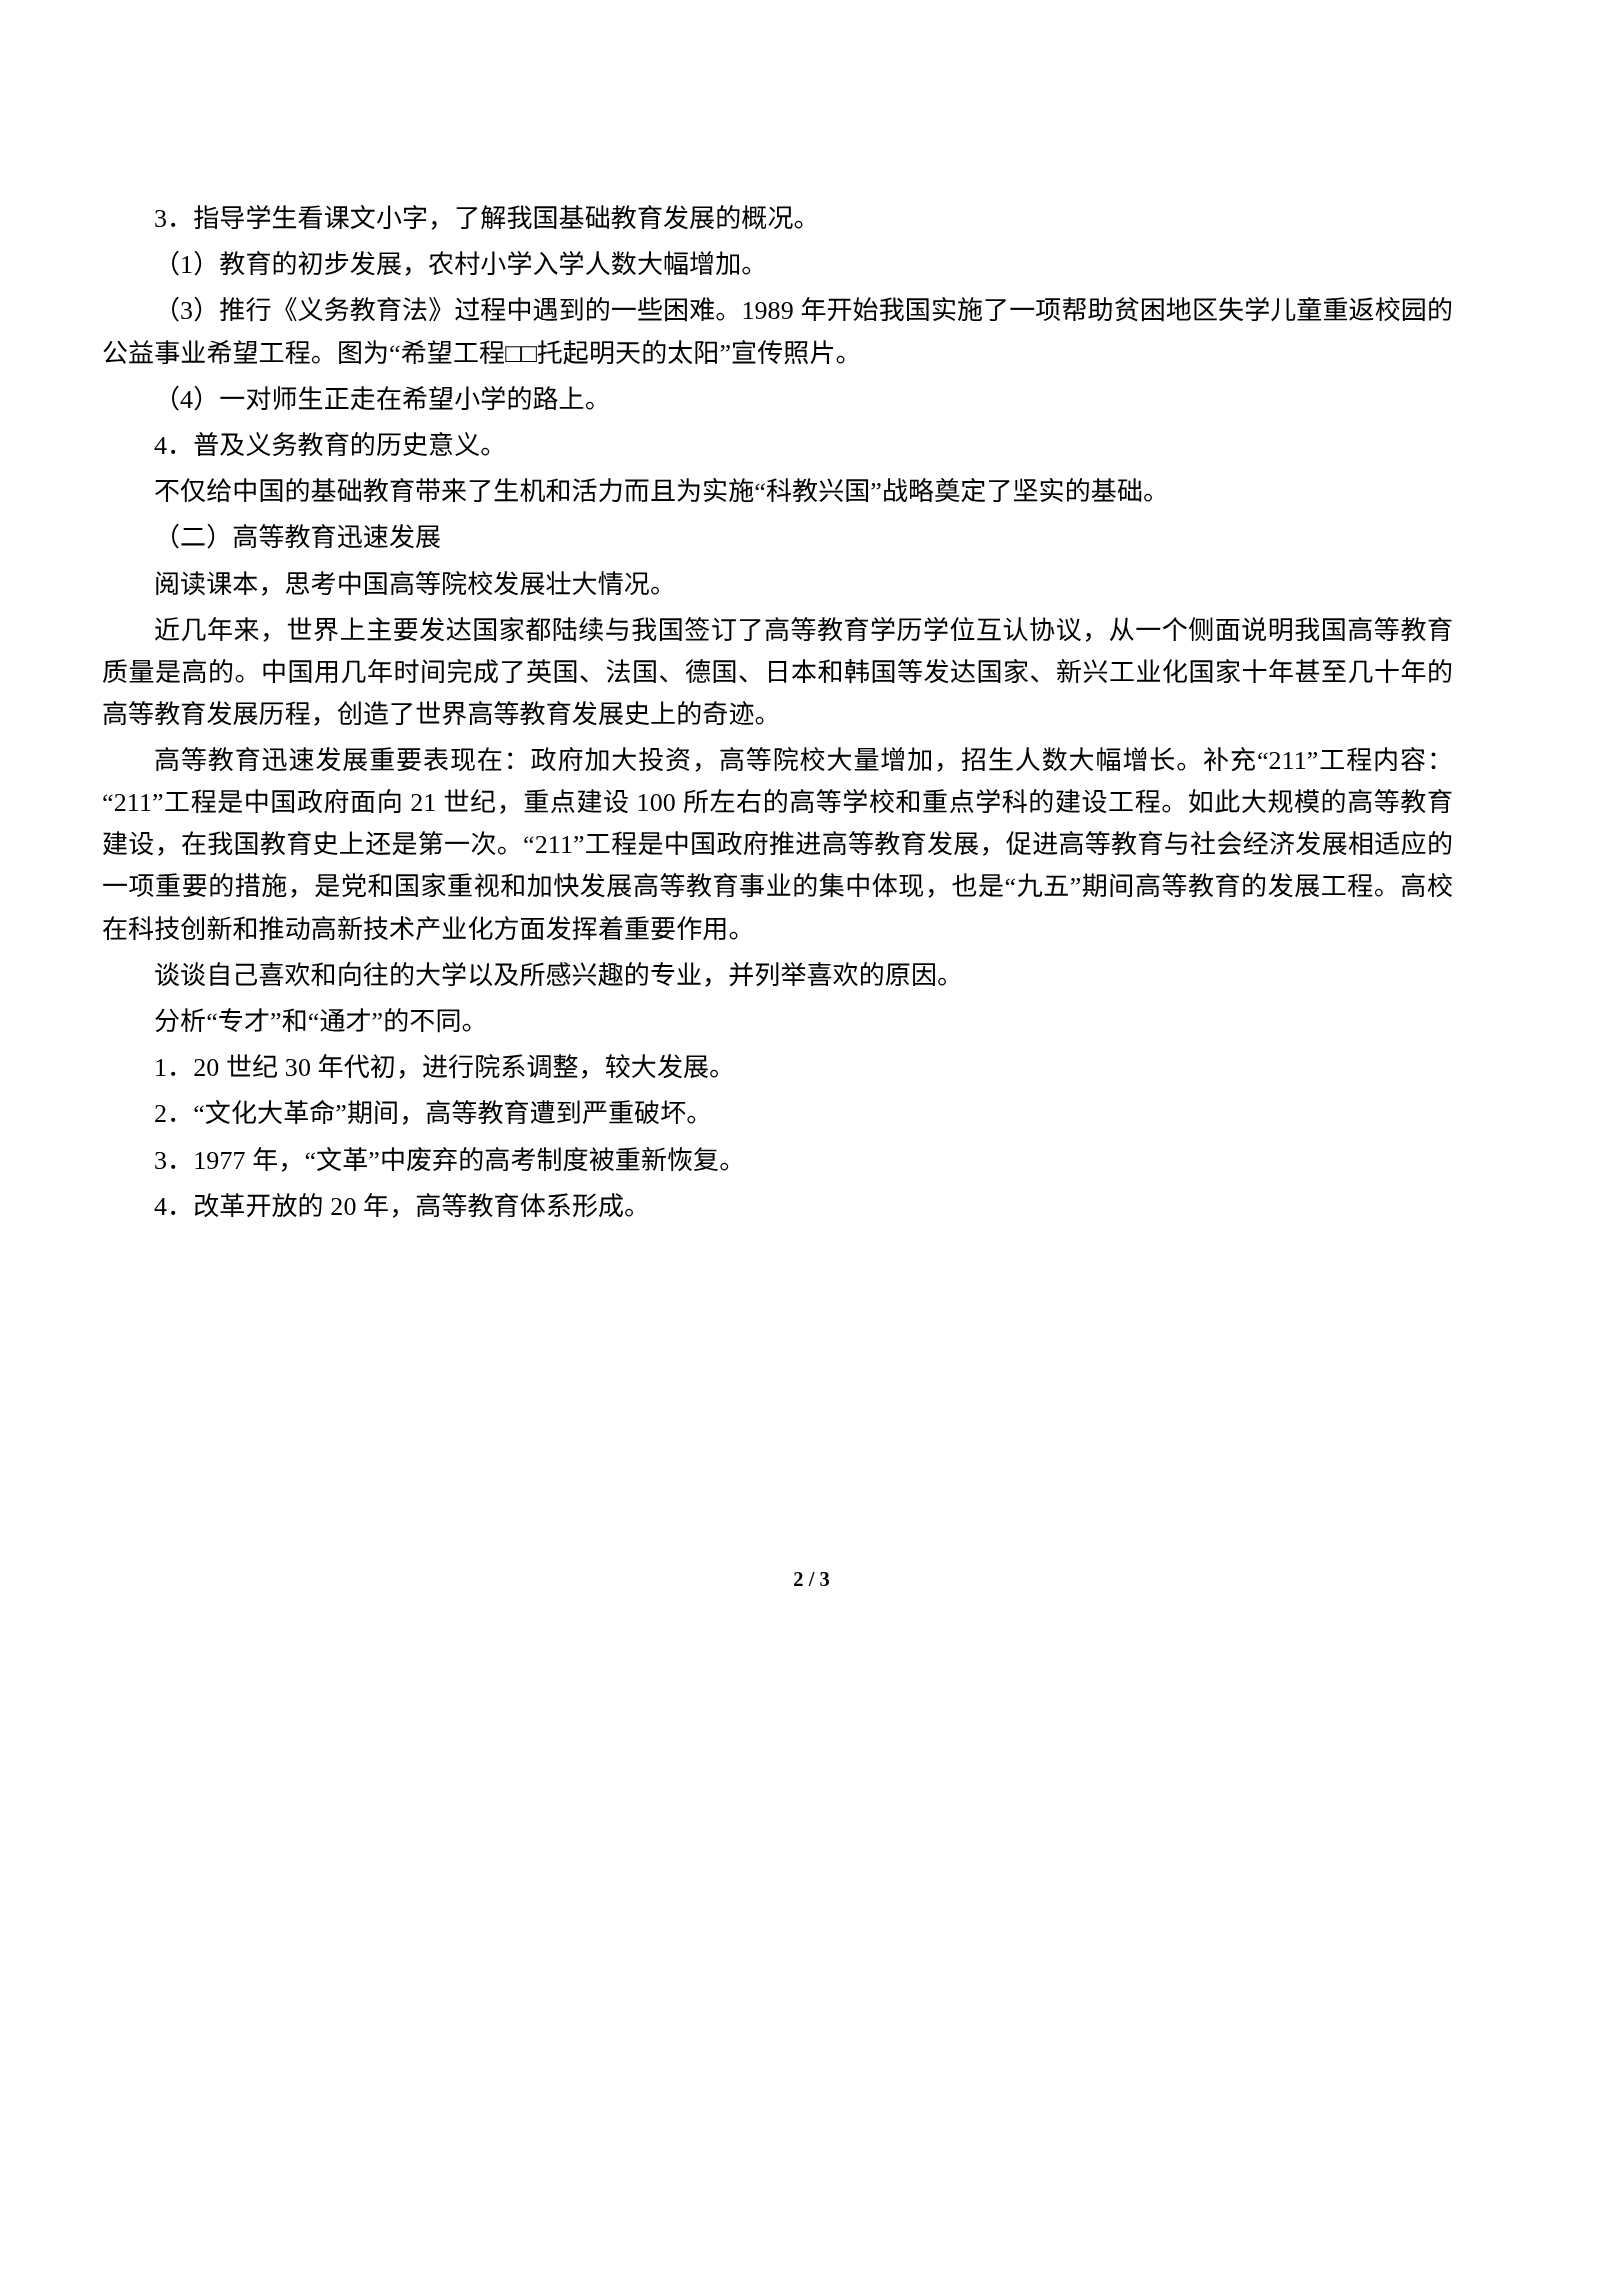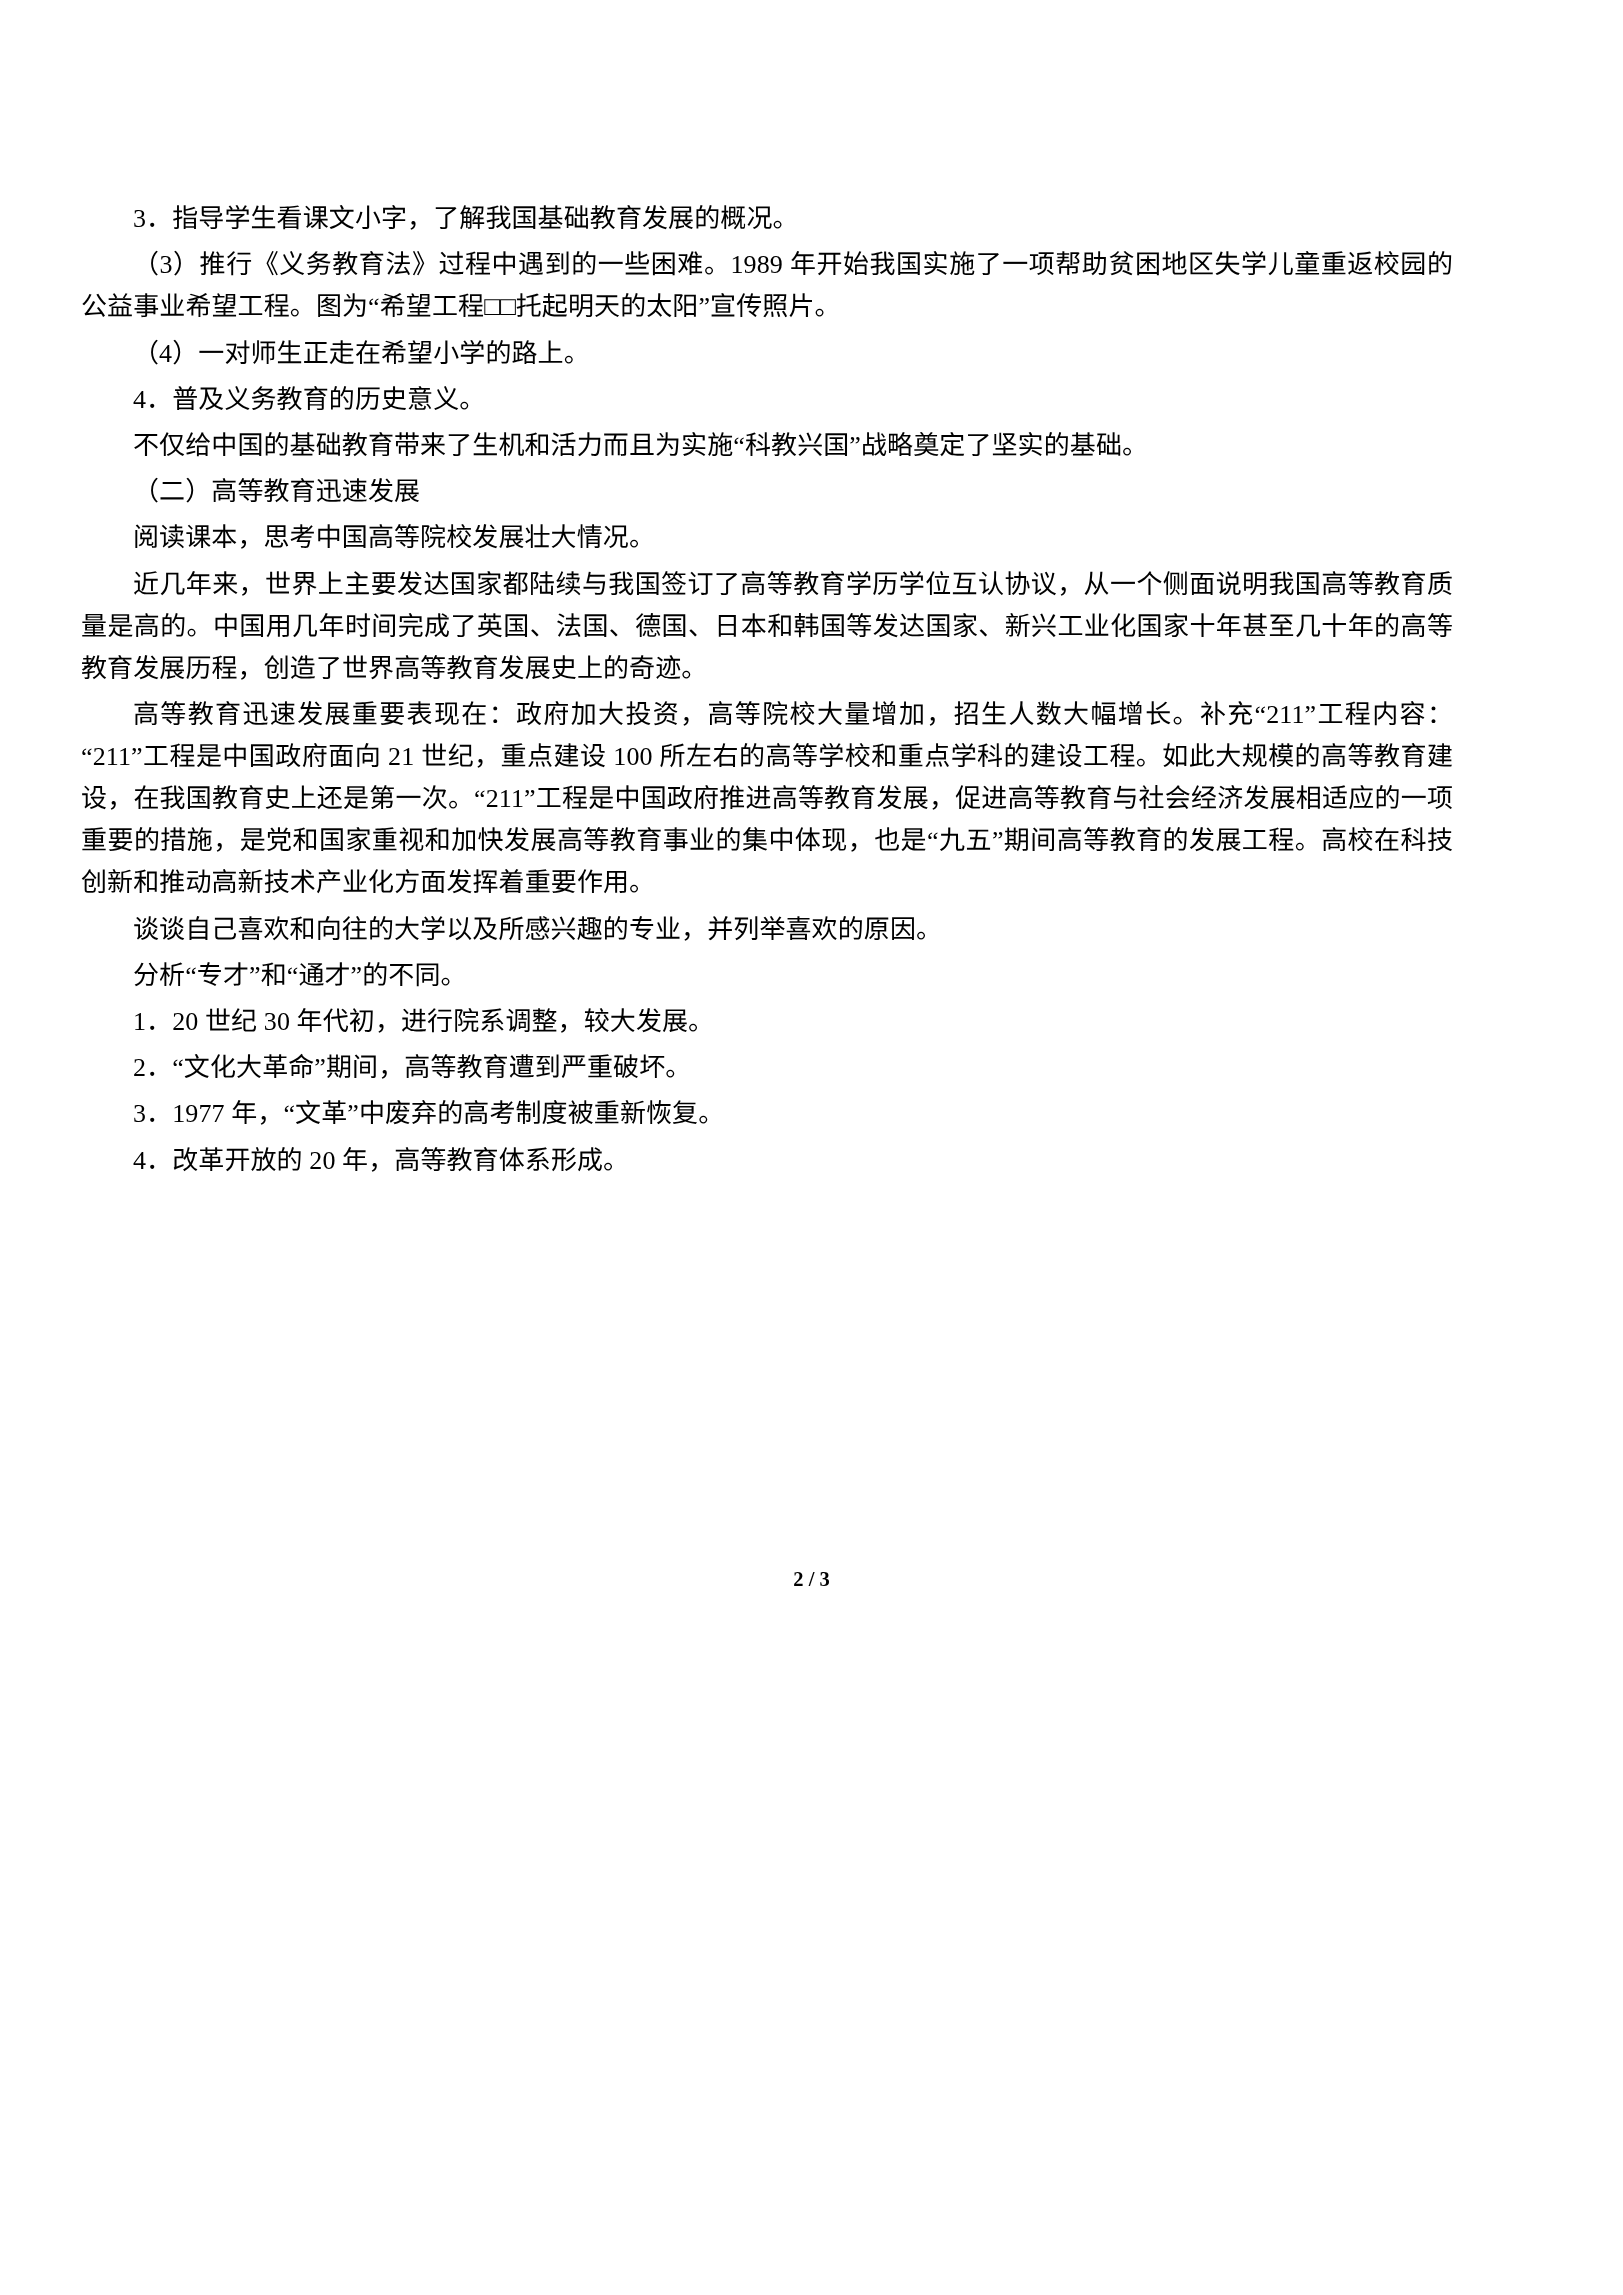--- a/index.html
+++ b/index.html
@@ -10,21 +10,21 @@
   body {
     font-family: "Liberation Serif", "DejaVu Serif", serif;
     color: #000000;
   }
   .page {
     position: relative;
     width: 1623px;
     height: 1693px;
     background: #ffffff;
     box-sizing: border-box;
-    padding: 198px 170px 0 81px;
+    padding: 198px 170px 0 102px;
   }
   .doc-body {
     font-size: 26px;
     line-height: 1.62;
     text-align: justify;
     text-justify: inter-ideograph;
     letter-spacing: 0.1px;
   }
   .para {
     margin: 0 0 4.1px 0;
@@ -47,20 +47,21 @@
     margin-top: 20px;
   }
 </style>
 </head>
 <body>
 
 <div class="page">
 
   <div class="doc-body">
     <p class="para indent">3．指导学生看课文小字，了解我国基础教育发展的概况。</p>
+    <p class="para indent">（1）教育的初步发展，农村小学入学人数大幅增加。</p>
     <p class="para indent">（3）推行《义务教育法》过程中遇到的一些困难。1989 年开始我国实施了一项帮助贫困地区失学儿童重返校园的公益事业希望工程。图为“希望工程□□托起明天的太阳”宣传照片。</p>
     <p class="para indent">（4）一对师生正走在希望小学的路上。</p>
     <p class="para indent">4．普及义务教育的历史意义。</p>
     <p class="para indent">不仅给中国的基础教育带来了生机和活力而且为实施“科教兴国”战略奠定了坚实的基础。</p>
     <p class="para indent">（二）高等教育迅速发展</p>
     <p class="para indent">阅读课本，思考中国高等院校发展壮大情况。</p>
     <p class="para indent">近几年来，世界上主要发达国家都陆续与我国签订了高等教育学历学位互认协议，从一个侧面说明我国高等教育质量是高的。中国用几年时间完成了英国、法国、德国、日本和韩国等发达国家、新兴工业化国家十年甚至几十年的高等教育发展历程，创造了世界高等教育发展史上的奇迹。</p>
     <p class="para indent">高等教育迅速发展重要表现在：政府加大投资，高等院校大量增加，招生人数大幅增长。补充“211”工程内容：“211”工程是中国政府面向 21 世纪，重点建设 100 所左右的高等学校和重点学科的建设工程。如此大规模的高等教育建设，在我国教育史上还是第一次。“211”工程是中国政府推进高等教育发展，促进高等教育与社会经济发展相适应的一项重要的措施，是党和国家重视和加快发展高等教育事业的集中体现，也是“九五”期间高等教育的发展工程。高校在科技创新和推动高新技术产业化方面发挥着重要作用。</p>
     <p class="para indent">谈谈自己喜欢和向往的大学以及所感兴趣的专业，并列举喜欢的原因。</p>
     <p class="para indent">分析“专才”和“通才”的不同。</p>

